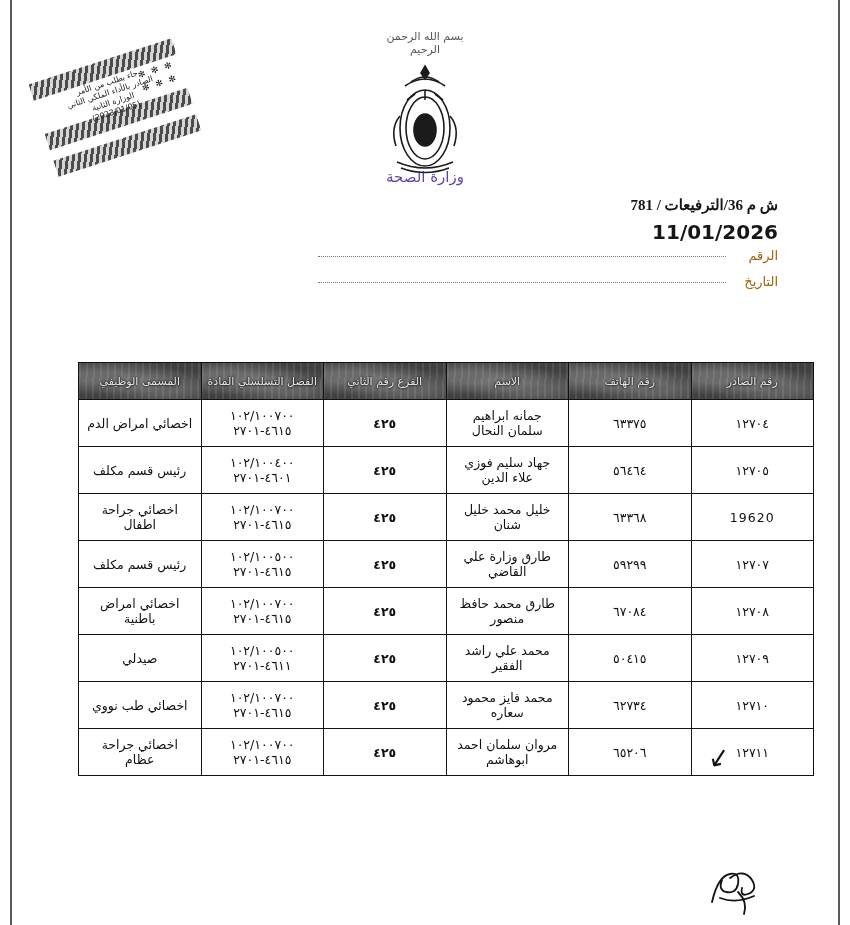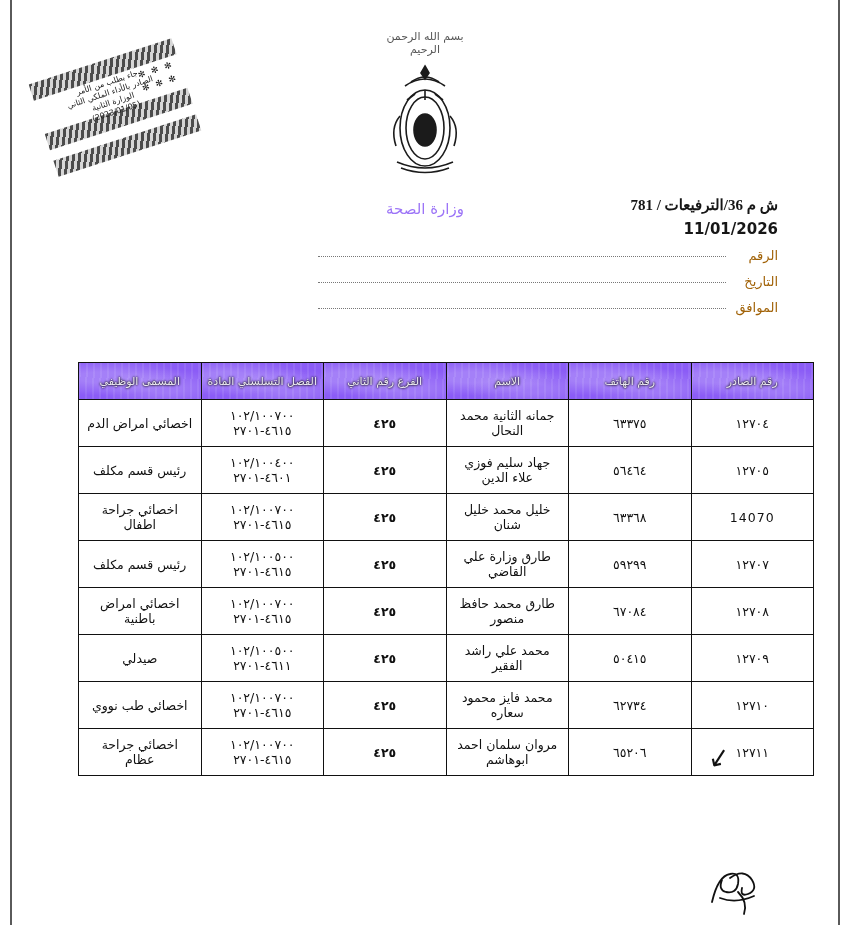--- a/index.html
+++ b/index.html
@@ -98,45 +98,44 @@
     margin-bottom: 2px;
     opacity: .8;
   }
   .emblem svg { display: block; margin: 0 auto; }
   .ministry {
     position: absolute;
     left: 50%;
     transform: translateX(-50%);
     top: 148px;
     font-size: 15px;
-    color: #8b5cf6;
+    color: #4c1d95;
     font-family: "DejaVu Sans", sans-serif;
     letter-spacing: 1px;
     opacity: .85;
-    margin-top: 32px;
   }
 
   
   .refblock {
     position: absolute;
     top: 196px;
     right: 72px;
     text-align: left;
     direction: ltr;
   }
   .refblock .ref-no {
     font-size: 15px;
     font-weight: bold;
     font-family: Liberation Serif, serif;
     color: #161616;
     margin-bottom: 6px;
     text-align: right;
   }
   .refblock .ref-date {
-    font-size: 15px;
+    font-size: 20px;
     font-weight: bold;
     font-family: "DejaVu Sans", sans-serif;
     color: #161616;
     text-align: right;
   }
 
   .fieldlines {
     position: absolute;
     top: 248px;
     right: 72px;
@@ -177,21 +176,21 @@
     table-layout: fixed;
     direction: rtl;
   }
   table.doc th, table.doc td {
     border: 1px solid #111;
     text-align: center;
     vertical-align: middle;
     font-family: "DejaVu Sans", sans-serif;
   }
   table.doc thead th {
-    background: #8b5cf6;
+    background: #404040;
     color: #f0f0f0;
     height: 34px;
     font-size: 11px;
     font-weight: normal;
     position: relative;
     overflow: hidden;
   }
   table.doc thead th span.hdr {
     position: relative;
     z-index: 2;
@@ -294,57 +293,53 @@
 
 <div class="fieldlines">
   <div class="fieldrow">
     <span class="lbl">الرقم</span>
     <span class="dots"></span>
   </div>
   <div class="fieldrow">
     <span class="lbl">التاريخ</span>
     <span class="dots"></span>
   </div>
-  <div class="fieldrow">
-    <span class="lbl">الموافق</span>
-    <span class="dots"></span>
-  </div>
 </div>
 
 <div class="tablewrap">
   <table class="doc">
     <thead>
       <tr>
         <th><span class="hdr">رقم الصادر</span></th>
         <th><span class="hdr">رقم الهاتف</span></th>
         <th><span class="hdr">الاسم</span></th>
         <th><span class="hdr">الفرع رقم الثاني</span></th>
         <th><span class="hdr">الفصل التسلسلي المادة</span></th>
         <th><span class="hdr">المسمى الوظيفي</span></th>
       </tr>
     </thead>
     <tbody id="table-body">
         <tr>
           <td class="c-num">١٢٧٠٤</td>
           <td class="c-nat">٦٣٣٧٥</td>
-          <td class="c-name">جمانه الثانية محمد النحال</td>
+          <td class="c-name">جمانه ابراهيم سلمان النحال</td>
           <td class="c-branch">٤٢٥</td>
           <td class="c-budget">١٠٢/١٠٠٧٠٠ ٤٦١٥-٢٧٠١</td>
           <td class="c-title">اخصائي امراض الدم</td>
         </tr>
         <tr>
           <td class="c-num">١٢٧٠٥</td>
           <td class="c-nat">٥٦٤٦٤</td>
           <td class="c-name">جهاد سليم فوزي علاء الدين</td>
           <td class="c-branch">٤٢٥</td>
           <td class="c-budget">١٠٢/١٠٠٤٠٠ ٤٦٠١-٢٧٠١</td>
           <td class="c-title">رئيس قسم مكلف</td>
         </tr>
         <tr>
-          <td class="c-num">14070</td>
+          <td class="c-num">19620</td>
           <td class="c-nat">٦٣٣٦٨</td>
           <td class="c-name">خليل محمد خليل شنان</td>
           <td class="c-branch">٤٢٥</td>
           <td class="c-budget">١٠٢/١٠٠٧٠٠ ٤٦١٥-٢٧٠١</td>
           <td class="c-title">اخصائي جراحة اطفال</td>
         </tr>
         <tr>
           <td class="c-num">١٢٧٠٧</td>
           <td class="c-nat">٥٩٢٩٩</td>
           <td class="c-name">طارق وزارة علي القاضي</td>

